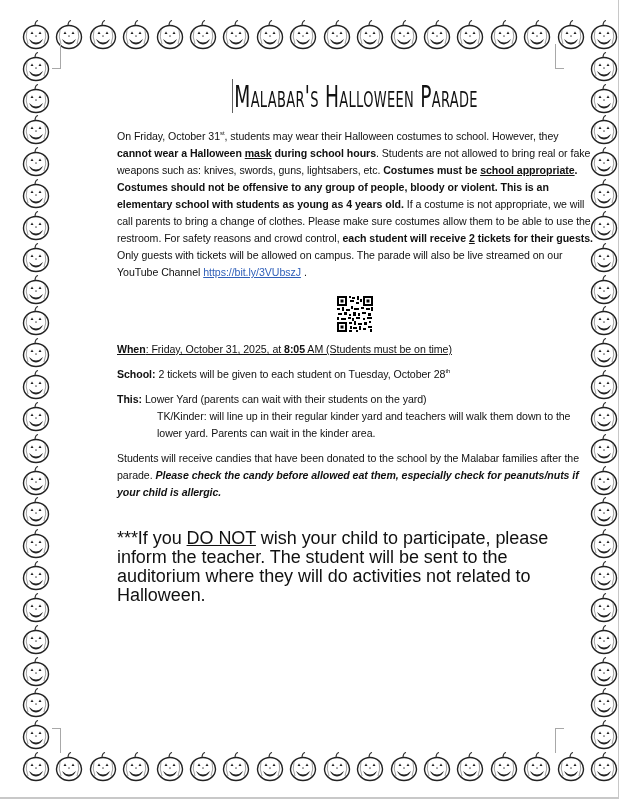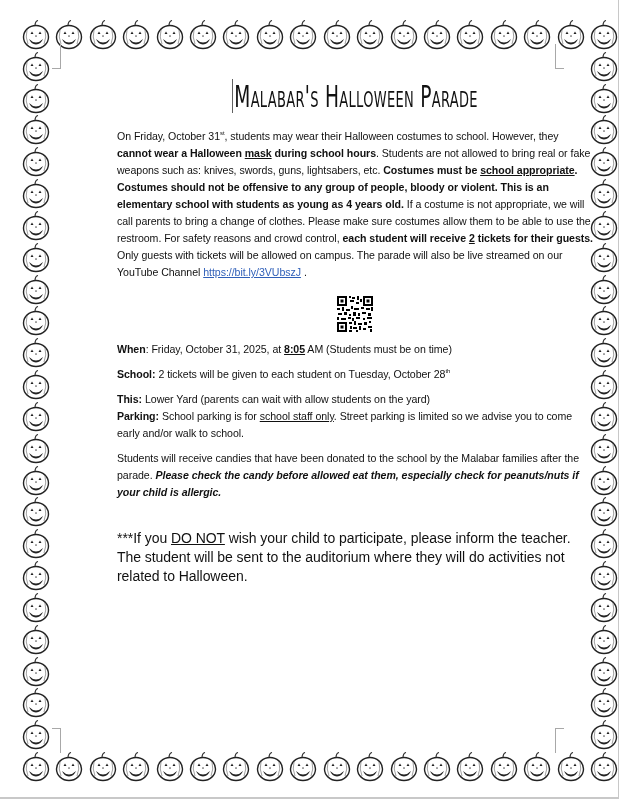--- a/index.html
+++ b/index.html
@@ -16,21 +16,21 @@
   .cursor { display: inline-block; width: 1.5px; height: 34px; background: #000; vertical-align: -6px; margin-right: 2px; }
   .para { font-size: 10.6px; line-height: 17px; margin: 0; letter-spacing: -0.05px; }
   .b { font-weight: bold; }
   .u { text-decoration: underline; }
   .i { font-style: italic; }
   sup { font-size: 6px; vertical-align: 5px; line-height: 0; }
   .link { color: #2f5fb8; text-decoration: underline; }
   .qr { width: 38px; height: 38px; margin: 14px auto 0 auto; }
   .center-head { text-align: center; font-weight: bold; text-decoration: underline; font-size: 10.6px; margin-top: 22px; }
   .indent { padding-left: 40px; }
-  .big { font-size: 14px; line-height: 19px; }
+  .big { font-size: 18px; line-height: 19px; }
 </style>
 </head>
 <body>
 
 <div class="page">
 
   <div id="border">
       <div class="pumpkin" style="left: 22px; top: 20px;"><svg width="28" height="30" viewBox="0 0 28 30">
           <path d="M13 6 C13 3 14 1 16 0.5" stroke="#333" stroke-width="1.2" fill="none"></path>
           <ellipse cx="14" cy="17" rx="12.5" ry="11.5" fill="#fff" stroke="#222" stroke-width="1.4"></ellipse>
@@ -737,35 +737,33 @@
             <rect x="27" y="33" width="3" height="2"></rect>
             <rect x="32" y="31" width="4" height="2"></rect>
             <rect x="13" y="35" width="3" height="2"></rect>
             <rect x="20" y="35" width="2" height="2"></rect>
             <rect x="34" y="34" width="2" height="3"></rect>
         </g>
       </svg>
     </div>
 
 
-    <p class="para" style="margin-top:8px;">
+    <p class="para" style="margin-top:8px;text-decoration:underline;">
       <span class="b">When</span><span>: Friday, October 31, 2025, at </span><span class="b u">8:05</span><span> AM (Students must be on time)</span>
     </p>
 
     <p class="para" style="margin-top:8px;">
       <span class="b">School:</span><span> 2 tickets will be given to each student on Tuesday, October 28</span><sup>th</sup>
     </p>
 
     <p class="para" style="margin-top:8px;">
-      <span class="b">This:</span><span> Lower Yard (parents can wait with allow students on the yard)</span>
+      <span class="b">This:</span><span> Lower Yard (parents can wait with their students on the yard)</span>
     </p>
-
-    <p class="para">
-      <span class="b">Parking:</span><span> School parking is for </span><span class="u">school staff only</span><span>. Street parking is limited so we advise you to come early and/or walk to school.</span>
-    </p>
+    <p class="para indent">TK/Kinder: will line up in their regular kinder yard and teachers will walk them down to the lower yard. Parents can wait in the kinder area.</p>
+
 
 
     <p class="para" style="margin-top:8px;">
       <span>Students will receive candies that have been donated to the school by the Malabar families after the parade. </span><span class="b i">Please check the candy before allowed eat them, especially check for peanuts/nuts if your child is allergic.</span>
     </p>
 
     <p class="para big" style="margin-top:28px;">
       <span>***If you </span><span class="u">DO NOT</span><span> wish your child to participate, please inform the teacher. The student will be sent to the auditorium where they will do activities not related to Halloween.</span>
     </p>
   </div>

